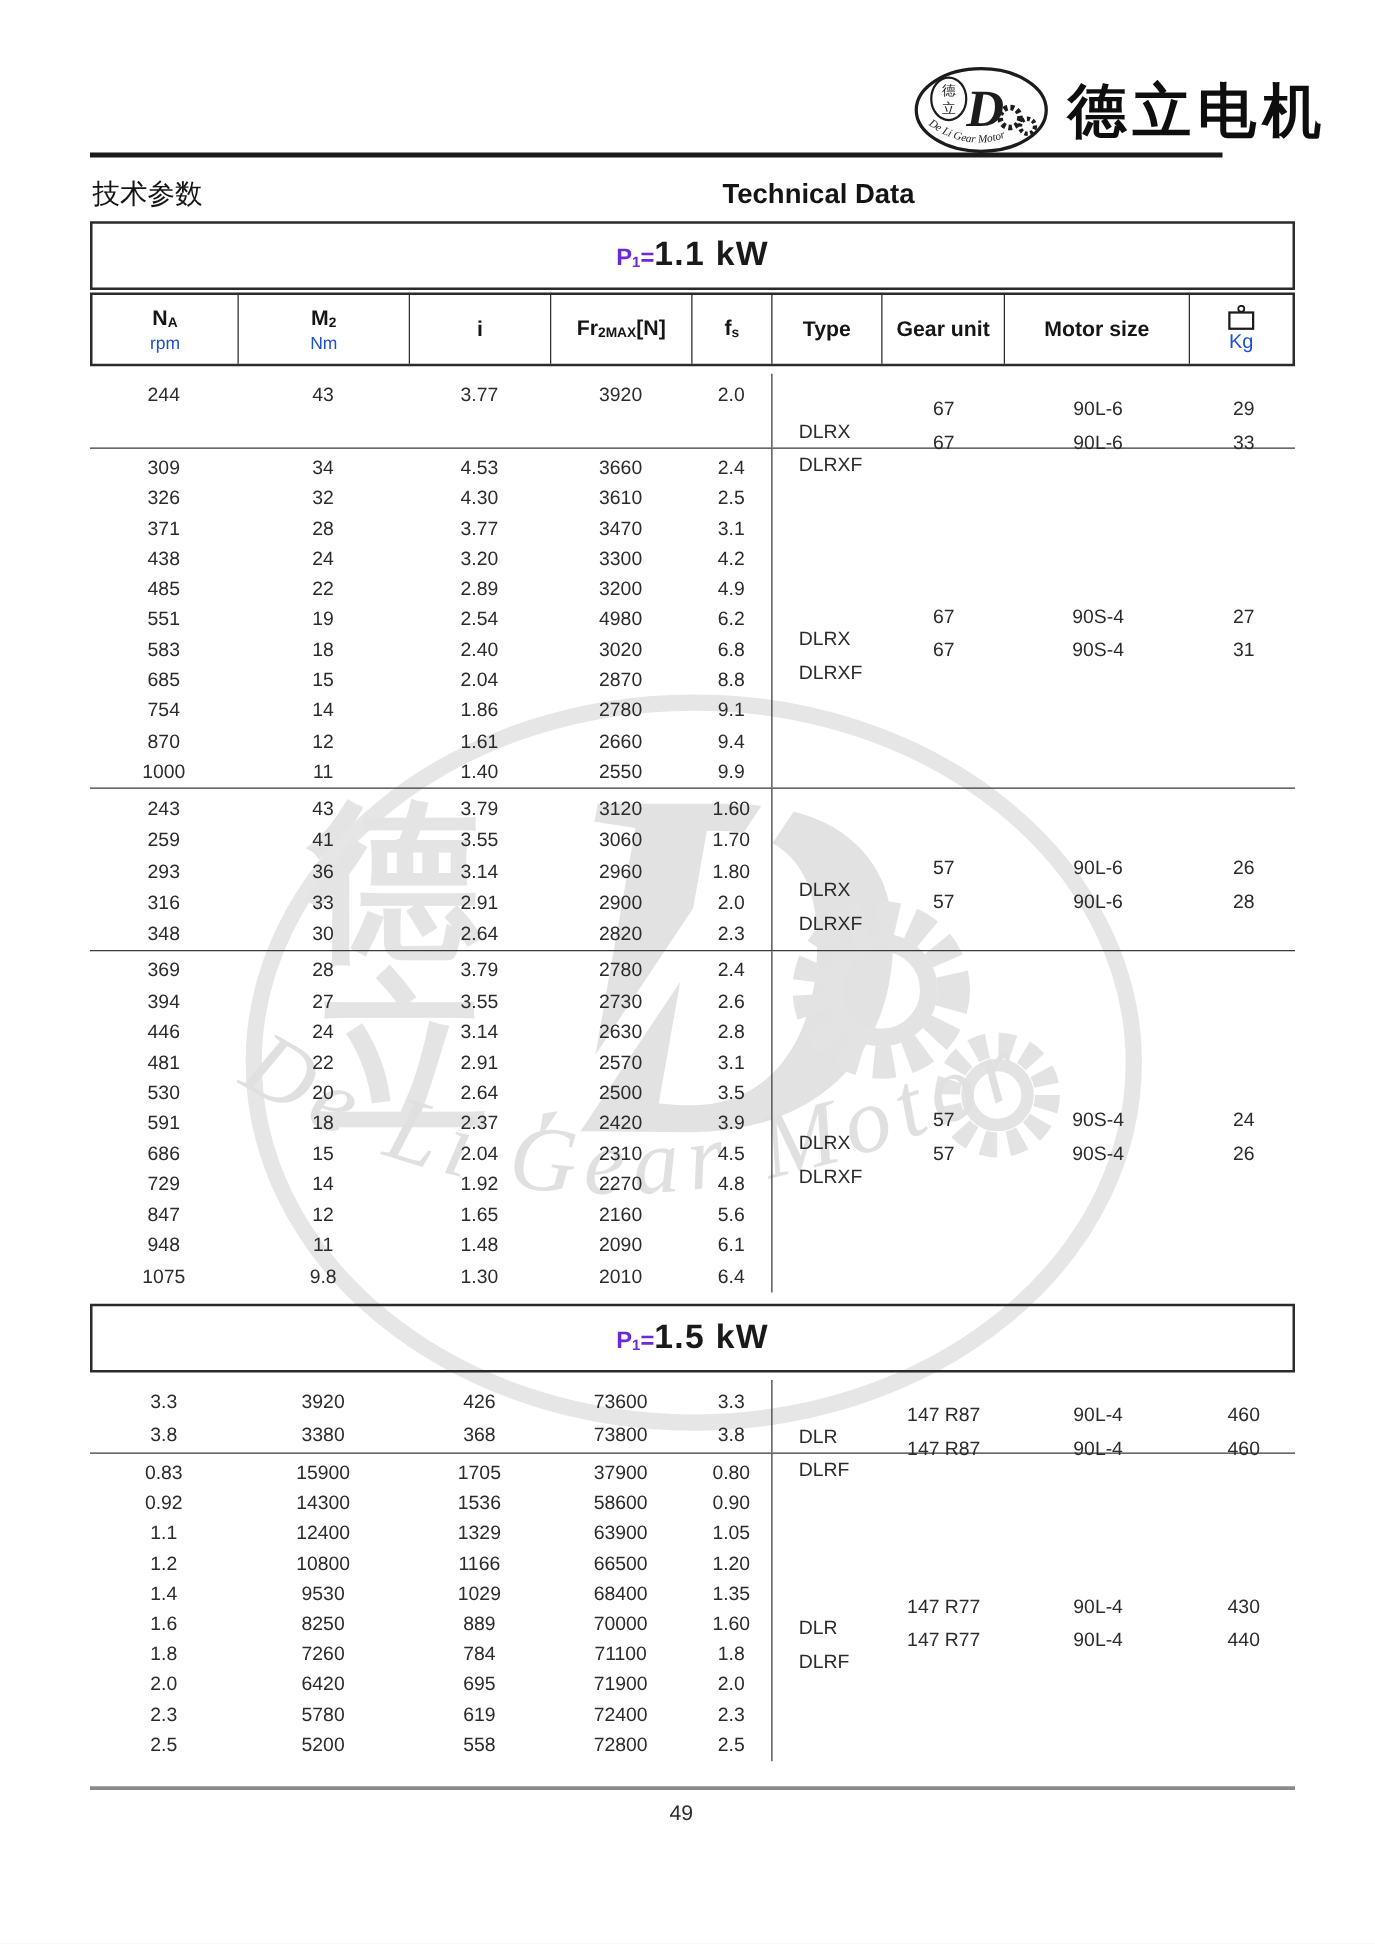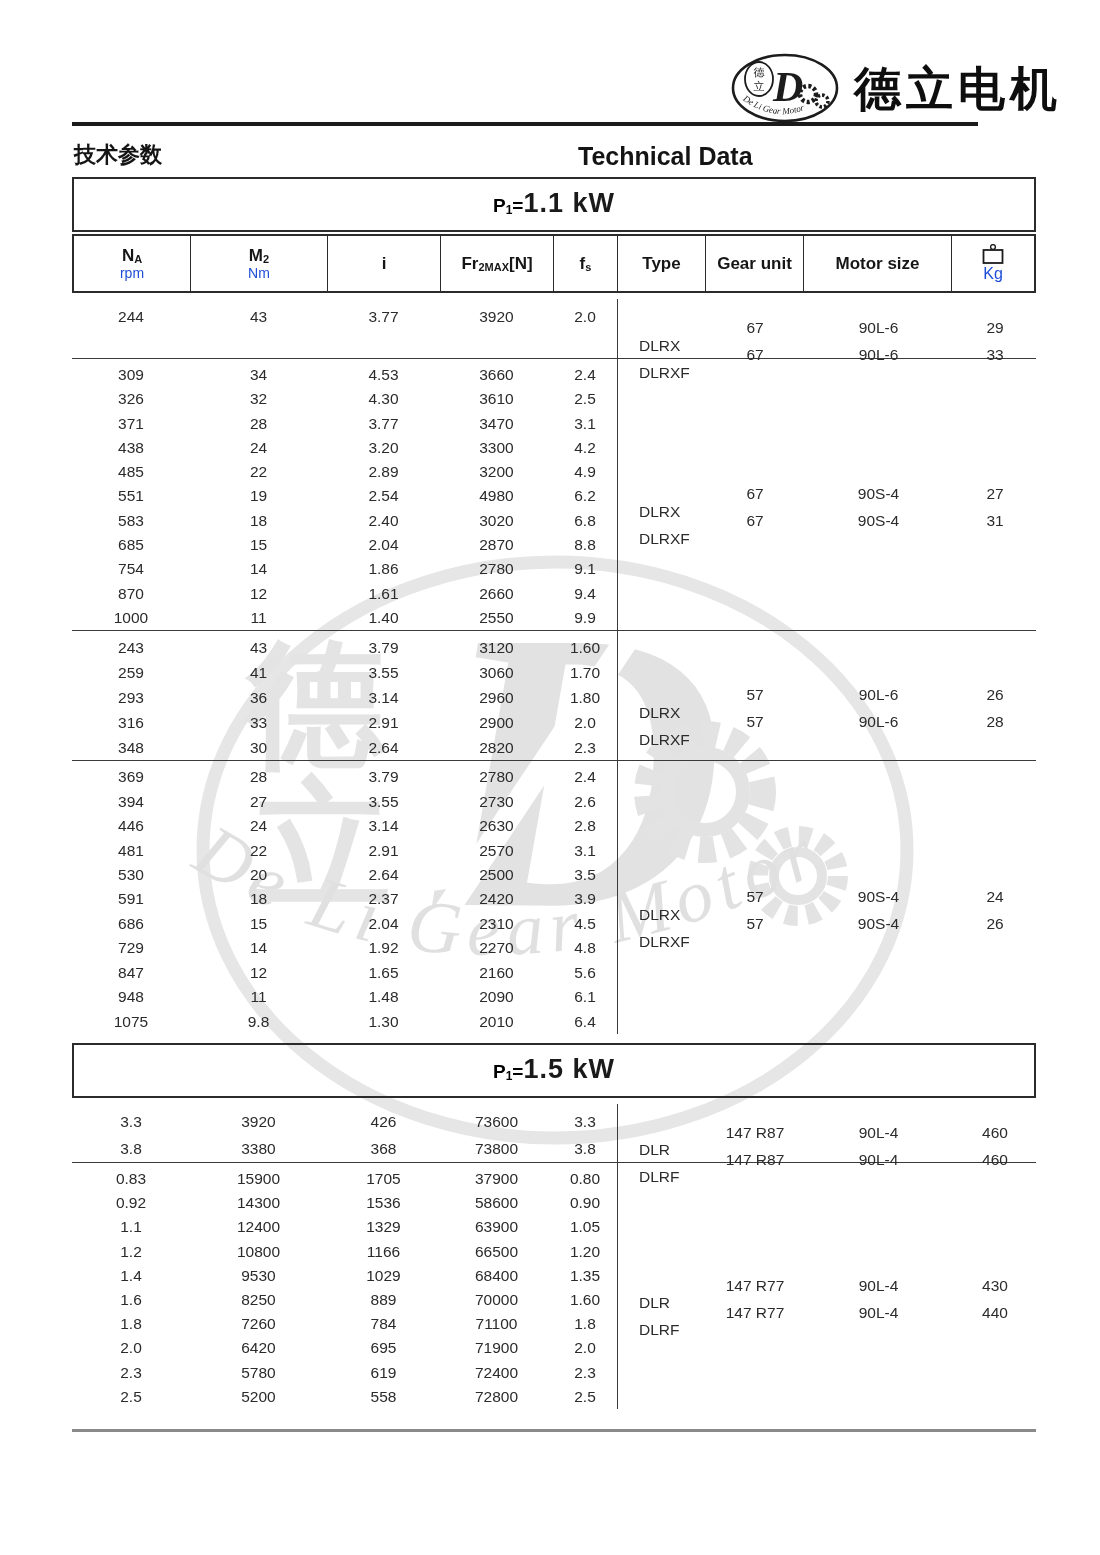--- a/index.html
+++ b/index.html
@@ -8,29 +8,29 @@
           margin:0 auto; color:#222; overflow:hidden; }
 
   
   .wm { position:absolute; left:0; top:0; z-index:0; pointer-events:none; }
 
   
   .logo { position:absolute; left:730px; top:52px; z-index:2; }
   .brand { position:absolute; left:854px; top:58px; z-index:2; font-size:47px; font-weight:bold;
            font-family:Liberation Mono, monospace; letter-spacing:5px; color:#0e0e0e; white-space:nowrap; }
   .top-rule { position:absolute; left:72px; top:122px; width:906px; height:4px; background:#1b1b1b; z-index:2; }
-  .title-cn { position:absolute; left:74px; top:140px; font-size:22px; font-weight:bold; color:#141414; z-index:2; }
-  .title-en { position:absolute; left:578px; top:142px; font-size:25px; font-weight:bold; color:#141414; z-index:2; }
+  .title-cn { position:absolute; left:74px; top:140px; font-size:22px; font-weight:normal; color:#141414; z-index:2; }
+  .title-en { position:absolute; left:578px; top:142px; font-size:22px; font-weight:bold; color:#141414; z-index:2; }
 
   .content { position:absolute; left:72px; top:177px; width:964px; z-index:1; }
 
   
   .pbox { height:55px; border:2px solid #2b2b2b; display:flex; align-items:baseline;
           justify-content:center; padding-top:9px; background:transparent; }
-  .p-small { font-size:19px; font-weight:bold; color:#000000; }
+  .p-small { font-size:19px; font-weight:bold; color:#6d28d9; }
   .p-small sub { font-size:12px; font-weight:bold; vertical-align:-0.15em; }
   .p-big { font-size:27px; font-weight:bold; color:#1a1a1a; letter-spacing:1px; }
 
   
   .thead { margin-top:2px; height:59px; border:2px solid #2b2b2b;
            display:grid; grid-template-columns:116px 137px 113px 113px 64px 88px 98px 148px 83px; }
   .th { display:flex; flex-direction:column; justify-content:center; align-items:center;
         border-left:1.5px solid #2b2b2b; line-height:1.15; }
   .th:first-child { border-left:none; }
   .th1 { font-size:17px; font-weight:bold; color:#161616; }
@@ -546,14 +546,15 @@
               <span class="tcell t2">90L-4</span>
               <span class="tcell t3">440</span>
             </div>
           </div>
         </div>
       </div>
 
   </div>
 
   <div class="foot-rule"></div>
+  <div class="page-num">49</div>
 
 </div>
 
 </body></html>

